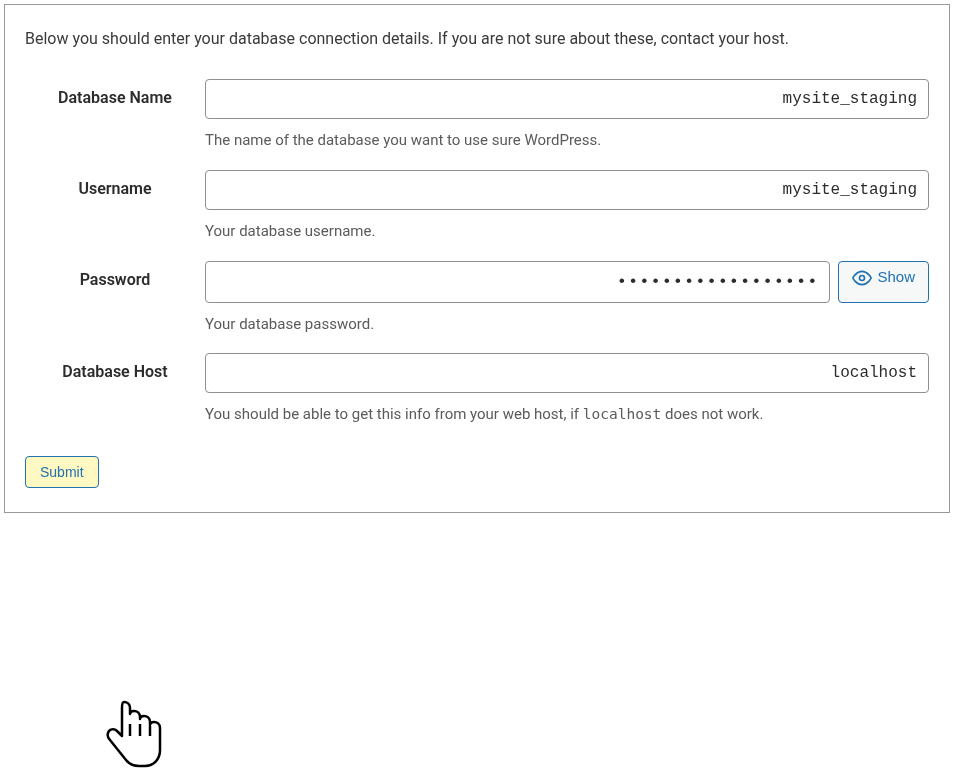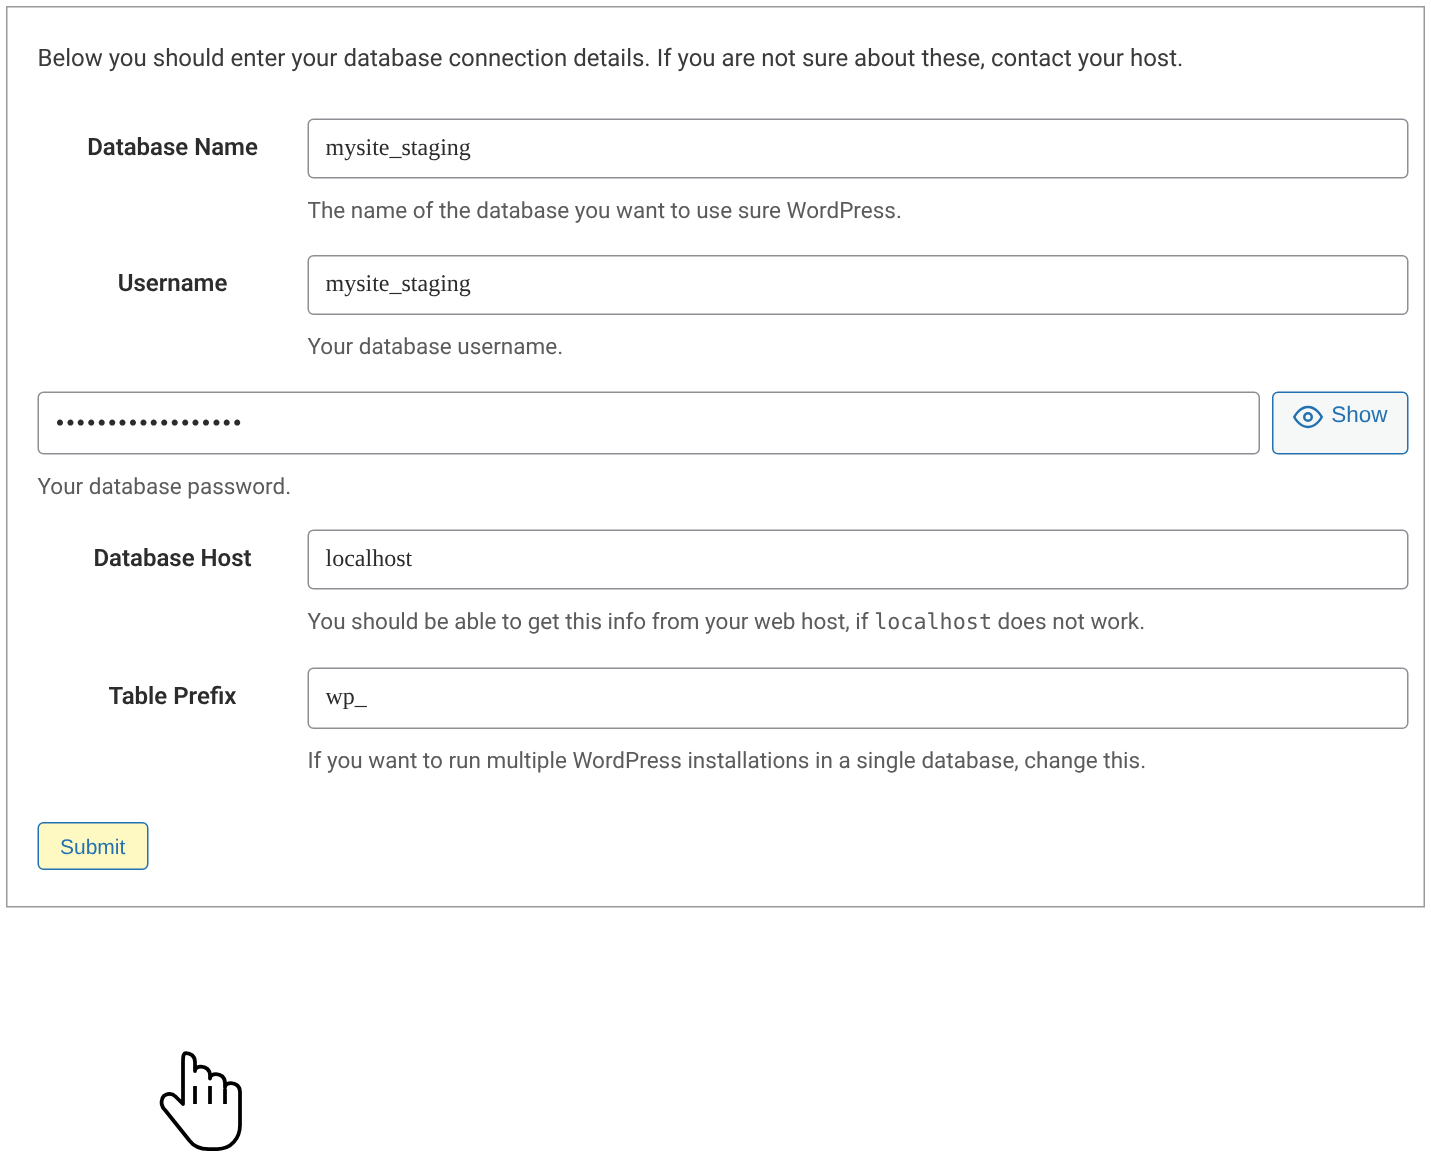--- a/index.html
+++ b/index.html
@@ -12,21 +12,21 @@
       font-size: 15px;
       color: #2c2c2c;
       background: #fff;
       width: 954px;
       height: 781px;
       position: relative;
     }
     .container {
       border: 1px solid #999;
       margin: 4px;
-      padding: 22px 10px 24px 20px;
+      padding: 22px 20px 24px 20px;
     }
     .intro {
       font-size: 16px;
       color: #3a3a3a;
       line-height: 1.5;
       margin-bottom: 28px;
     }
     .form-row {
       display: flex;
       margin-bottom: 18px;
@@ -51,21 +51,22 @@
     input[type="text"],
     input[type="password"] {
       width: 100%;
       padding: 8px 11px;
       font-size: 16px;
       border: 1px solid #8c8f94;
       border-radius: 4px;
       background: #fff;
       color: #2c2c2c;
       line-height: 1.4;
-      font-family: Liberation Serif, serif;
+      font-family: Liberation Mono, monospace;
+      text-align: right;
     }
     .pw-input {
       flex: 1;
       font-size: 17px !important;
       letter-spacing: 1px;
     }
     .show-btn {
       display: inline-flex;
       align-items: flex-start;
       gap: 5px;
@@ -134,20 +135,21 @@
     <div class="form-label">Username</div>
     <div class="form-field">
       <div class="input-wrap">
         <input type="text" value="mysite_staging" style="">
       </div>
       <p class="help">Your database username.</p>
     </div>
   </div>
 
   <div class="form-row">
+    <div class="form-label">Password</div>
     <div class="form-field">
       <div class="input-wrap">
         <input type="text" class="pw-input" value="••••••••••••••••••" style="">
         <button class="show-btn">
           <span>
             <svg viewBox="0 0 24 24" fill="none" stroke="#2271b1" stroke-width="2" stroke-linecap="round" stroke-linejoin="round">
               <path d="M1 12s4-8 11-8 11 8 11 8-4 8-11 8-11-8-11-8z"></path>
               <circle cx="12" cy="12" r="3"></circle>
             </svg>
           </span>
@@ -161,29 +163,20 @@
   <div class="form-row">
     <div class="form-label">Database Host</div>
     <div class="form-field">
       <div class="input-wrap">
         <input type="text" value="localhost" style="">
       </div>
       <p class="help"><span>You should be able to get this info from your web host, if </span><code>localhost</code><span> does not work.</span></p>
     </div>
   </div>
 
-  <div class="form-row">
-    <div class="form-label">Table Prefix</div>
-    <div class="form-field">
-      <div class="input-wrap">
-        <input type="text" value="wp_" style="">
-      </div>
-      <p class="help">If you want to run multiple WordPress installations in a single database, change this.</p>
-    </div>
-  </div>
 
   <div class="submit-row">
     <button class="submit-btn">Submit</button>
   </div>
 </div>
 
 <div class="cursor-hand">
   <svg viewBox="0 0 64 74" fill="#fff" stroke="#000" stroke-width="2.5" stroke-linejoin="round">
     <path d="M22 10 L22 38 L17 33 C14 30 9 31 8 35 C7 38 8 40 10 42 L26 62 C29 66 33 68 39 68 L45 68 C54 68 60 61 60 52 L60 30 C60 26 57 24 54 24 C52 24 50 25 50 27 L50 24 C50 20 47 18 44 18 C42 18 40 19 40 21 L40 19 C40 15 37 13 34 13 C32 13 30 14 30 16 L30 10 C30 6 27 4 24 4 C22 4 22 7 22 10 Z"></path>
     <line x1="30" y1="26" x2="30" y2="38"></line>

